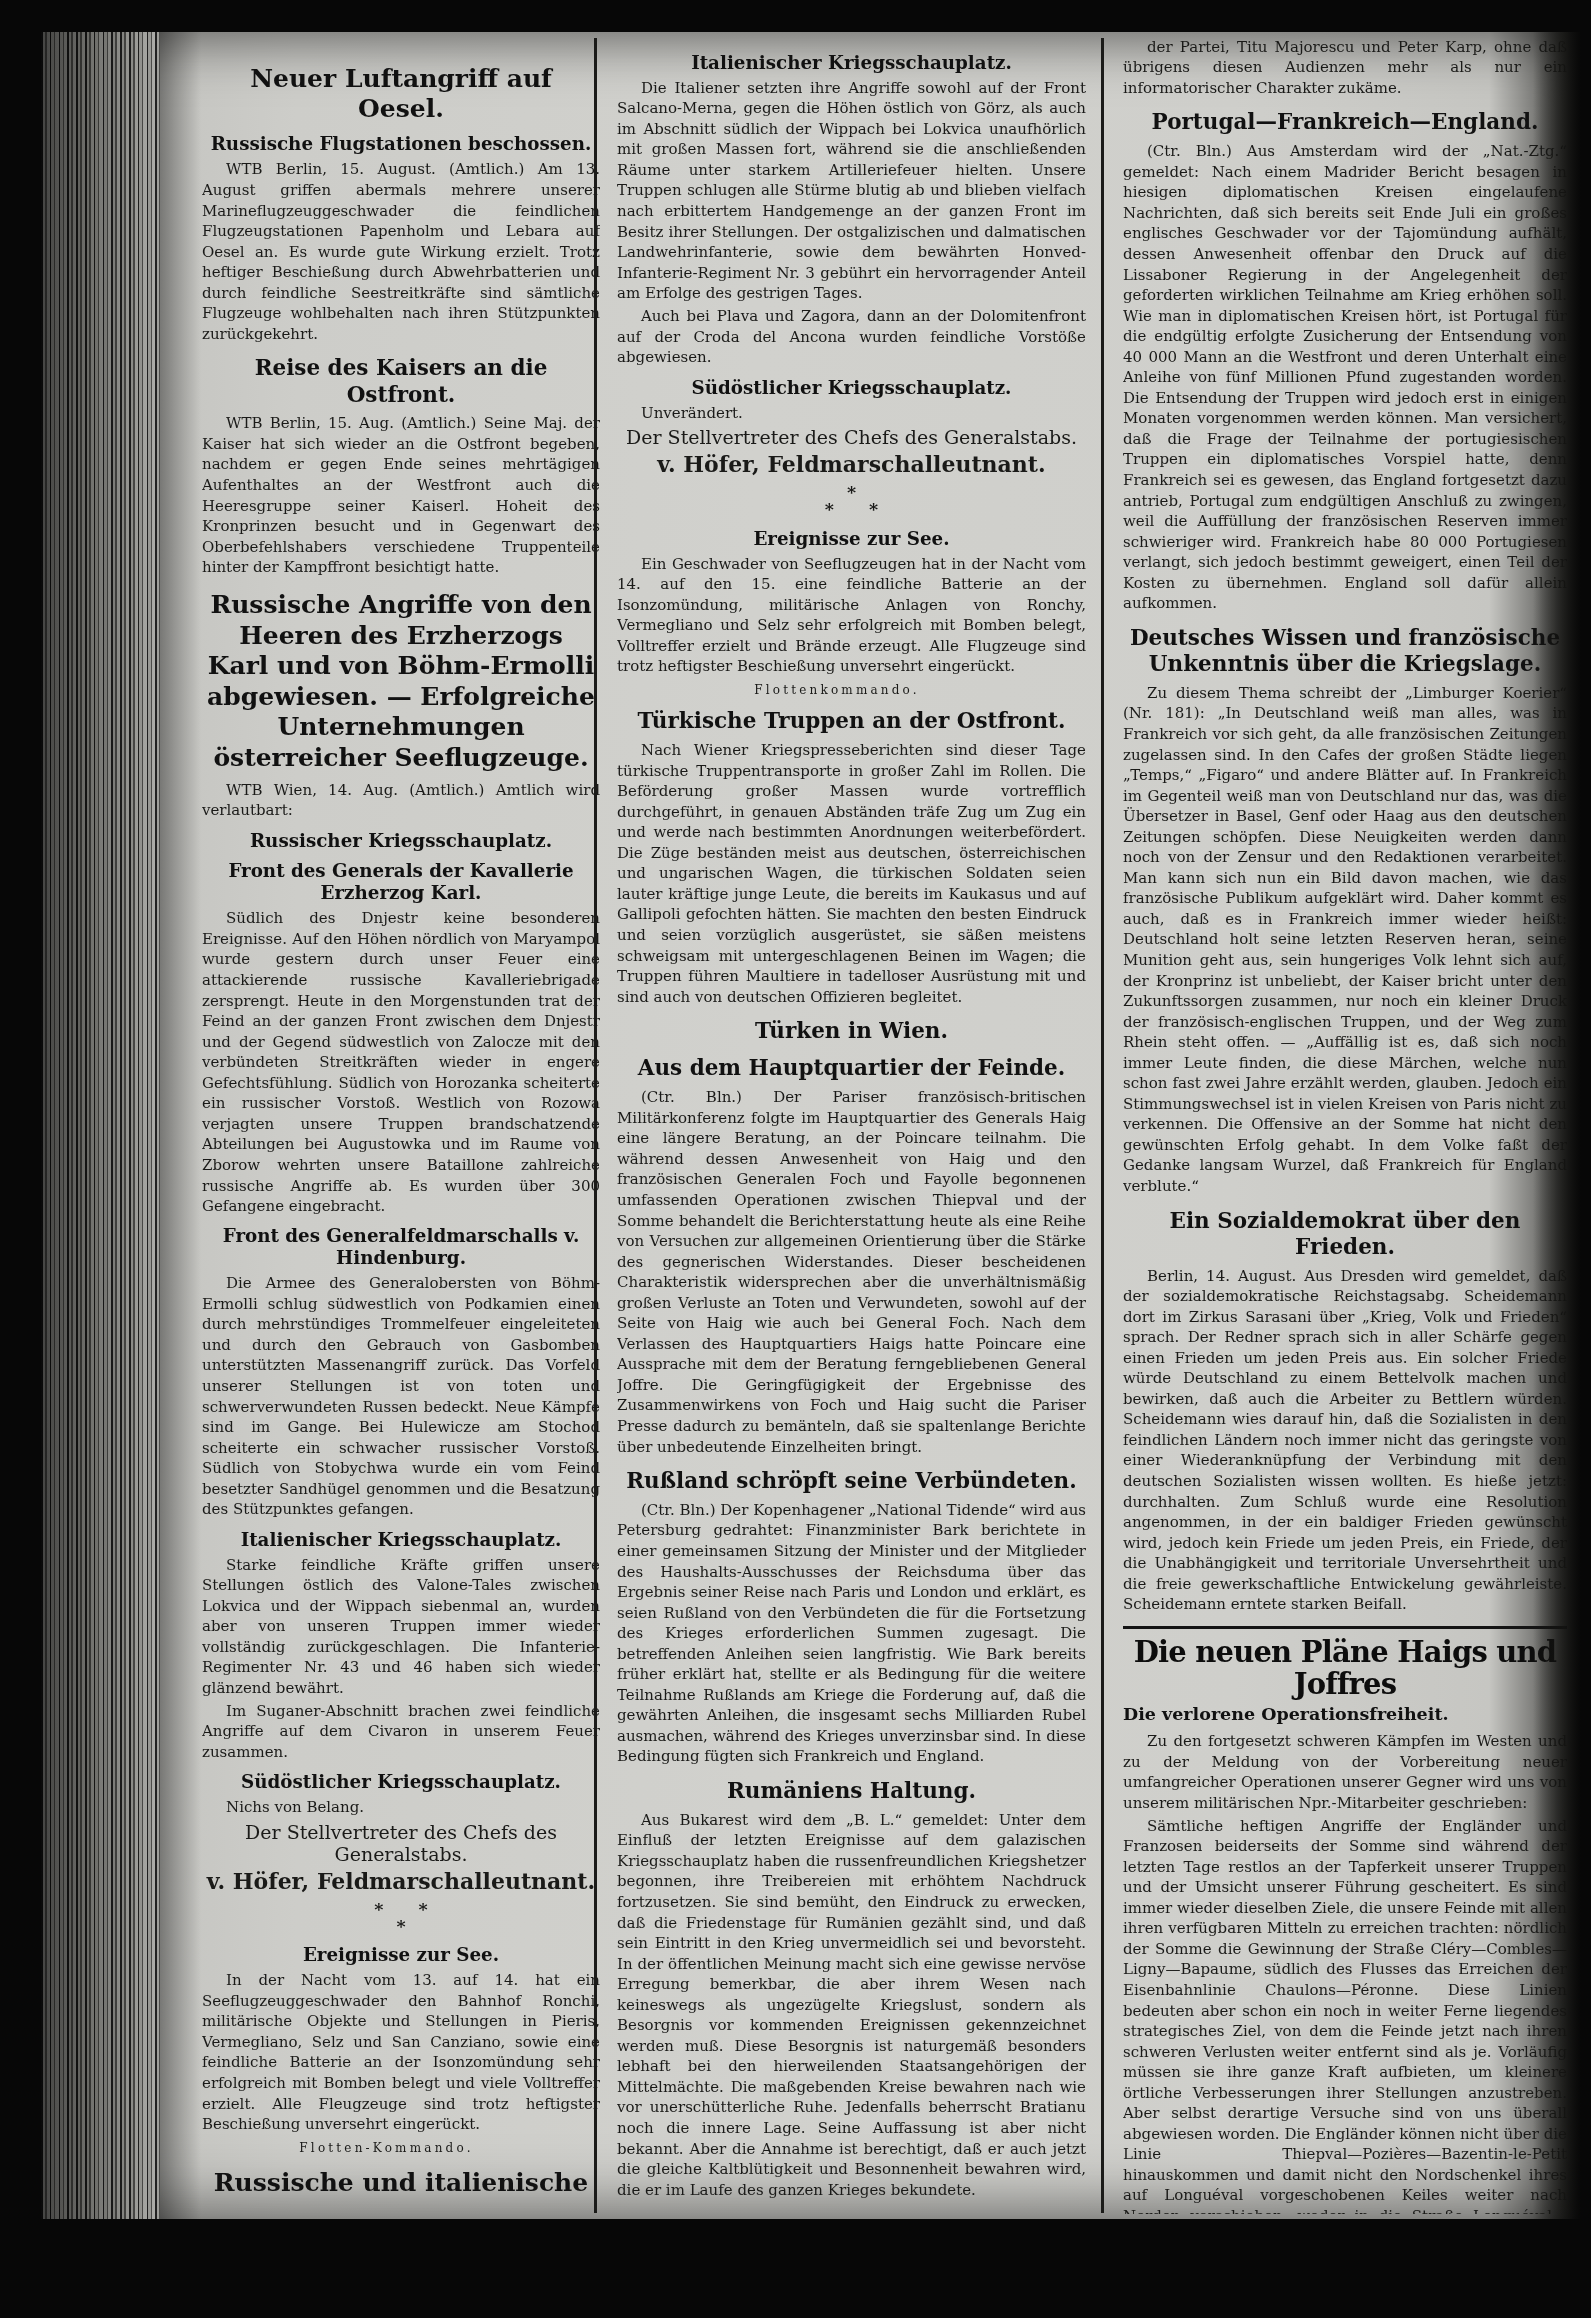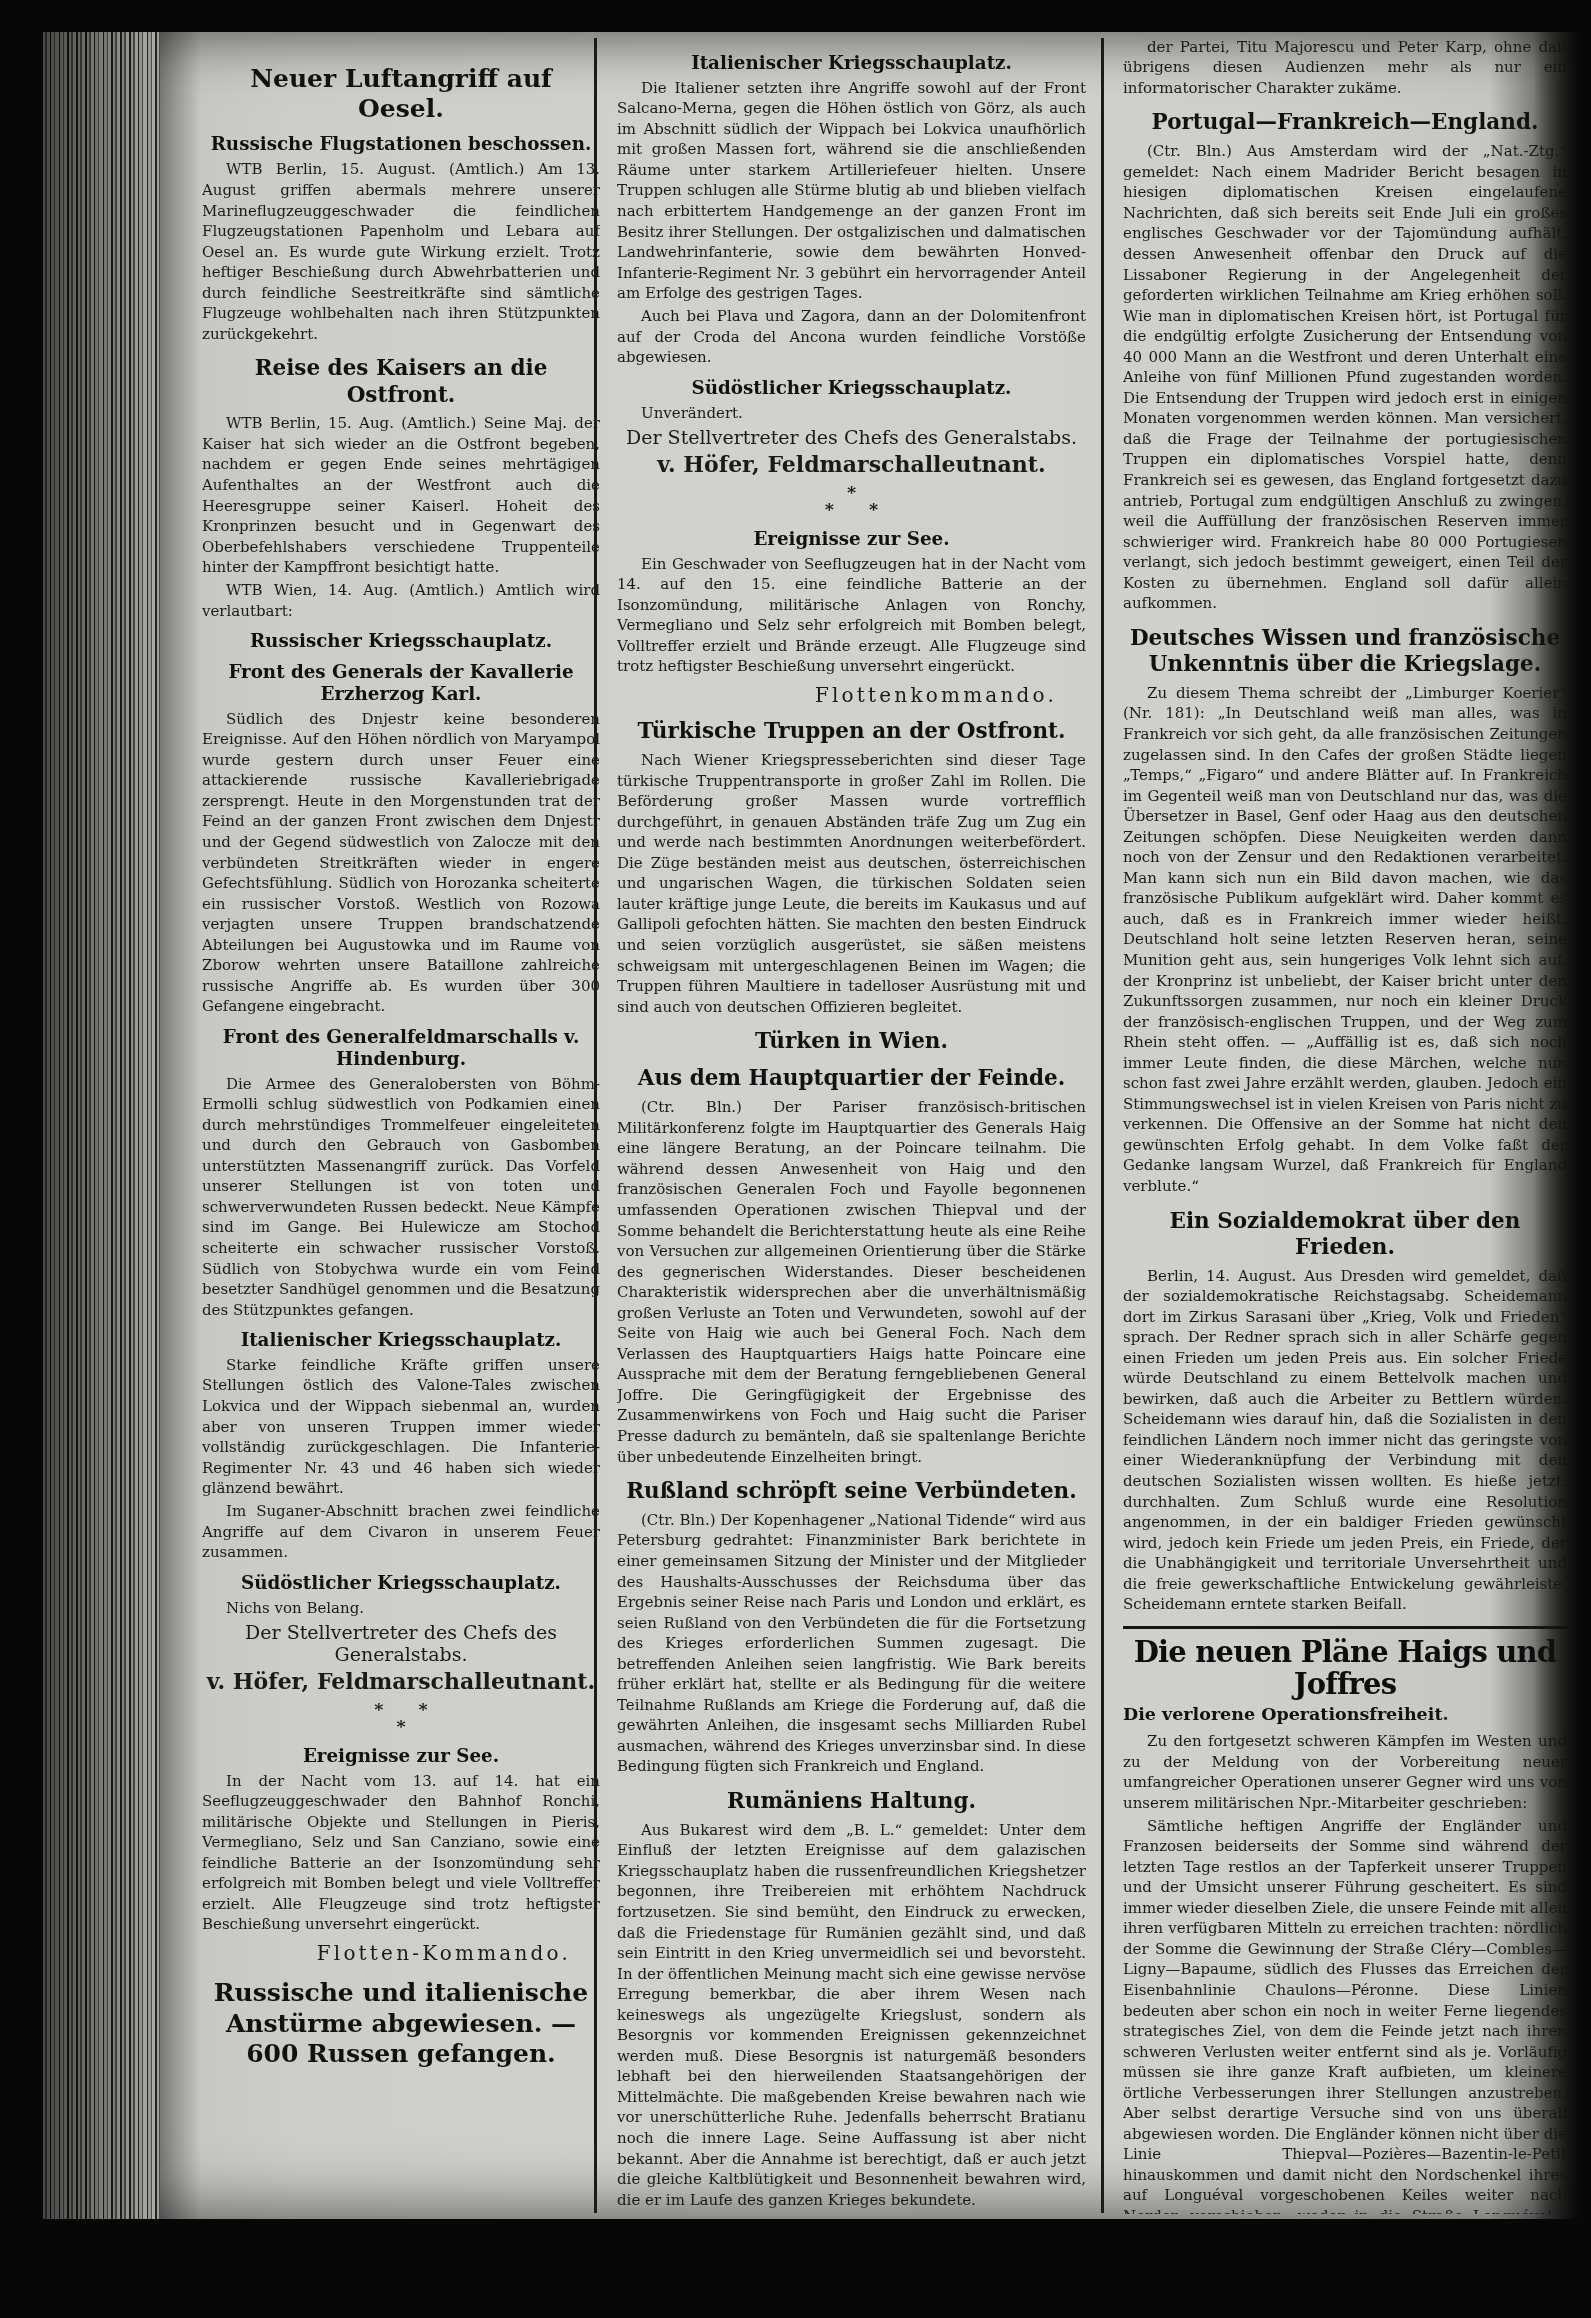--- a/index.html
+++ b/index.html
@@ -60,21 +60,21 @@
   .subhead-sm{
     font-size:17.5px;font-weight:bold;text-align:left;margin:1.6px 0 7.2px;color:#111;
   }
   .signature{
     font-size:19px;text-align:center;margin:3.2px 0;
   }
   .signature-strong{
     font-size:22px;font-weight:bold;text-align:center;margin:3.2px 0;
   }
   .signature-right{
-    font-size:20px;text-align:right;letter-spacing:3.2px;margin:6.4px 29px 6.4px 0;
+    font-size:12px;text-align:center;letter-spacing:3.2px;margin:6.4px 29px 6.4px 0;
   }
   .stars{
     text-align:center;white-space:pre-line;font-size:17.5px;font-weight:bold;
     line-height:1.0;margin:6.4px 0;
   }
   .rule{
     border-top:3.2px solid #141414;margin:11px 0 8px;height:0;
   }
 </style>
 </head>
@@ -83,20 +83,21 @@
 <div class="page">
   <div class="spine"></div>
   <div class="gutter"></div>
 
   <div class="col col1">
       <div class="blk headline-lg">Neuer Luftangriff auf Oesel.</div>
       <div class="blk subhead">Russische Flugstationen beschossen.</div>
       <div class="blk para">WTB Berlin, 15. August. (Amtlich.) Am 13. August griffen abermals mehrere unserer Marineflugzeuggeschwader die feindlichen Flugzeugstationen Papenholm und Lebara auf Oesel an. Es wurde gute Wirkung erzielt. Trotz heftiger Beschießung durch Abwehrbatterien und durch feindliche Seestreitkräfte sind sämtliche Flugzeuge wohlbehalten nach ihren Stützpunkten zurückgekehrt.</div>
       <div class="blk headline">Reise des Kaisers an die Ostfront.</div>
       <div class="blk para">WTB Berlin, 15. Aug. (Amtlich.) Seine Maj. der Kaiser hat sich wieder an die Ostfront begeben, nachdem er gegen Ende seines mehrtägigen Aufenthaltes an der Westfront auch die Heeresgruppe seiner Kaiserl. Hoheit des Kronprinzen besucht und in Gegenwart des Oberbefehlshabers verschiedene Truppenteile hinter der Kampffront besichtigt hatte.</div>
+      <div class="blk headline-lg">Russische Angriffe von den Heeren des Erzherzogs Karl und von Böhm-Ermolli abgewiesen. — Erfolgreiche Unternehmungen österreicher Seeflugzeuge.</div>
       <div class="blk para">WTB Wien, 14. Aug. (Amtlich.) Amtlich wird verlautbart:</div>
       <div class="blk subhead">Russischer Kriegsschauplatz.</div>
       <div class="blk subhead">Front des Generals der Kavallerie Erzherzog Karl.</div>
       <div class="blk para">Südlich des Dnjestr keine besonderen Ereignisse. Auf den Höhen nördlich von Maryampol wurde gestern durch unser Feuer eine attackierende russische Kavalleriebrigade zersprengt. Heute in den Morgenstunden trat der Feind an der ganzen Front zwischen dem Dnjestr und der Gegend südwestlich von Zalocze mit den verbündeten Streitkräften wieder in engere Gefechtsfühlung. Südlich von Horozanka scheiterte ein russischer Vorstoß. Westlich von Rozowa verjagten unsere Truppen brandschatzende Abteilungen bei Augustowka und im Raume von Zborow wehrten unsere Bataillone zahlreiche russische Angriffe ab. Es wurden über 300 Gefangene eingebracht.</div>
       <div class="blk subhead">Front des Generalfeldmarschalls v. Hindenburg.</div>
       <div class="blk para">Die Armee des Generalobersten von Böhm-Ermolli schlug südwestlich von Podkamien einen durch mehrstündiges Trommelfeuer eingeleiteten und durch den Gebrauch von Gasbomben unterstützten Massenangriff zurück. Das Vorfeld unserer Stellungen ist von toten und schwerverwundeten Russen bedeckt. Neue Kämpfe sind im Gange. Bei Hulewicze am Stochod scheiterte ein schwacher russischer Vorstoß. Südlich von Stobychwa wurde ein vom Feind besetzter Sandhügel genommen und die Besatzung des Stützpunktes gefangen.</div>
       <div class="blk subhead">Italienischer Kriegsschauplatz.</div>
       <div class="blk para">Starke feindliche Kräfte griffen unsere Stellungen östlich des Valone-Tales zwischen Lokvica und der Wippach siebenmal an, wurden aber von unseren Truppen immer wieder vollständig zurückgeschlagen. Die Infanterie-Regimenter Nr. 43 und 46 haben sich wieder glänzend bewährt.</div>
       <div class="blk para">Im Suganer-Abschnitt brachen zwei feindliche Angriffe auf dem Civaron in unserem Feuer zusammen.</div>
       <div class="blk subhead">Südöstlicher Kriegsschauplatz.</div>

